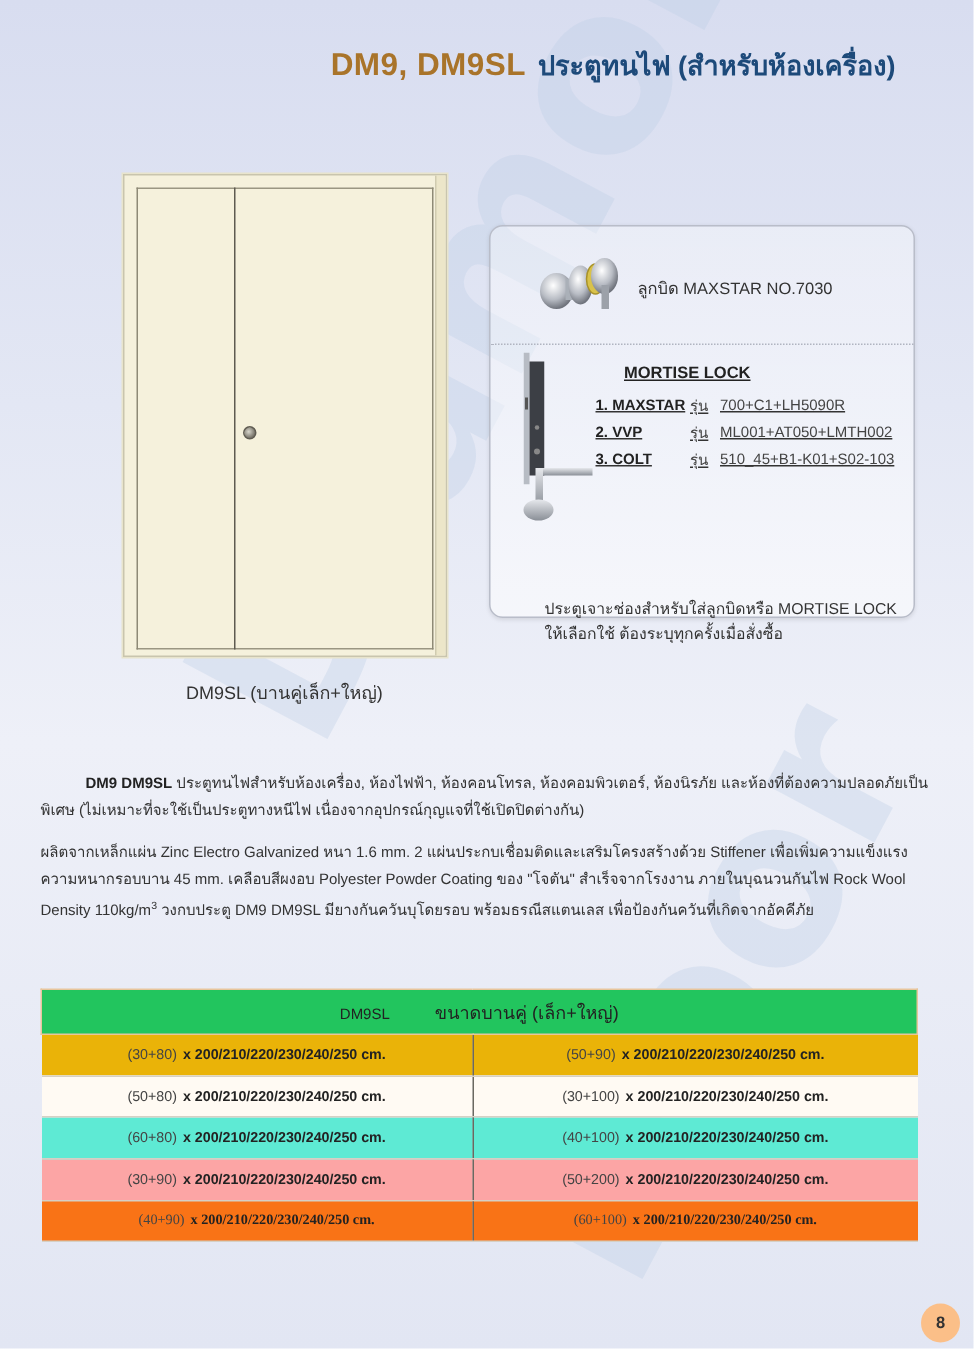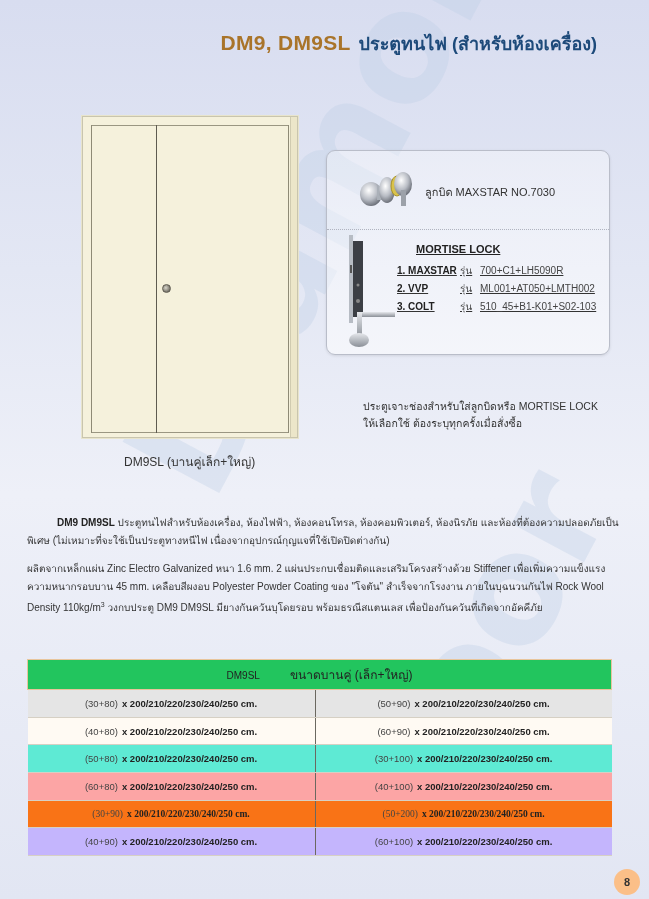--- a/index.html
+++ b/index.html
@@ -44,21 +44,21 @@
     .door-knob {
       position: absolute; left: 79px; top: 167px; width: 9px; height: 9px; border-radius: 50%;
       background: radial-gradient(circle at 40% 40%, #d8d6cc, #77746a 70%);
       border: 1px solid #5f5c52;
     }
     .door-caption {
       position: absolute; left: 124px; top: 452px; font-size: 12px; color: #333; white-space: nowrap;
     }
 
     .lock-card {
-      position: absolute; left: 326px; top: 150px; width: 284px; height: 205px;
+      position: absolute; left: 326px; top: 150px; width: 284px; height: 262px;
       border: 1px solid #b9bdc9; border-radius: 9px;
       background: linear-gradient(180deg, rgba(255,255,255,0.35), rgba(255,255,255,0.55));
       box-shadow: 0 1px 3px rgba(0,0,0,0.1);
     }
     .lock-divider { position: absolute; left: 0; right: 0; top: 78px; border-top: 1px dotted #b0b4c0; }
     .knob-img { position: absolute; left: 30px; top: 15px; width: 60px; height: 44px; }
     .knob-label { position: absolute; left: 98px; top: 32px; font-size: 11px; color: #333; white-space: nowrap; }
     .mortise-img { position: absolute; left: 22px; top: 84px; width: 14px; height: 88px; }
     .lever-img { position: absolute; left: 14px; top: 155px; width: 55px; height: 42px; }
     .mortise-title {
@@ -90,21 +90,21 @@
       font-size: 10.5px;
     }
     .size-table th .th-code { margin-right: 30px; font-size: 10px; }
     .size-table th .th-label { font-size: 12px; }
     .size-table td {
       height: 27.7px; text-align: center; color: #222; font-weight: bold;
       border-bottom: 1px solid #d6d0c4; white-space: nowrap;
     }
     .size-table td.c1 { border-right: 1px solid #6b6860; }
     .size-table td .pre { font-weight: normal; color: #444; margin-right: 4px; }
-    .size-table tr:nth-child(1) td { background: #e5e5e5; }
+    .size-table tr:nth-child(1) td { background: #eab308; }
     .size-table tr:nth-child(2) td { background: #fffaf3; }
     .size-table tr:nth-child(3) td { background: #5eead4; }
     .size-table tr:nth-child(4) td { background: #fca5a5; }
     .size-table tr:nth-child(5) td { background: #f97316; font-family: Liberation Serif, serif; }
     .size-table tr:nth-child(6) td { background: #c4b5fd; }
 
     .page-num {
       position: absolute; left: 614px; top: 869px; width: 26px; height: 26px; border-radius: 50%;
       background: #fbbf88; color: #333; font-size: 11px; font-weight: bold;
       display: flex; align-items: center; justify-content: center;
@@ -208,24 +208,20 @@
         <span class="th-code">DM9SL</span><span class="th-label">ขนาดบานคู่ (เล็ก+ใหญ่)</span>
       </th>
     </tr>
   </thead>
   <tbody>
     <tr>
       <td class="c1"><span class="pre">(30+80)</span><span>x 200/210/220/230/240/250 cm.</span></td>
       <td><span class="pre">(50+90)</span><span>x 200/210/220/230/240/250 cm.</span></td>
     </tr>
     <tr>
-      <td class="c1"><span class="pre">(40+80)</span><span>x 200/210/220/230/240/250 cm.</span></td>
-      <td><span class="pre">(60+90)</span><span>x 200/210/220/230/240/250 cm.</span></td>
-    </tr>
-    <tr>
       <td class="c1"><span class="pre">(50+80)</span><span>x 200/210/220/230/240/250 cm.</span></td>
       <td><span class="pre">(30+100)</span><span>x 200/210/220/230/240/250 cm.</span></td>
     </tr>
     <tr>
       <td class="c1"><span class="pre">(60+80)</span><span>x 200/210/220/230/240/250 cm.</span></td>
       <td><span class="pre">(40+100)</span><span>x 200/210/220/230/240/250 cm.</span></td>
     </tr>
     <tr>
       <td class="c1"><span class="pre">(30+90)</span><span>x 200/210/220/230/240/250 cm.</span></td>
       <td><span class="pre">(50+200)</span><span>x 200/210/220/230/240/250 cm.</span></td>

